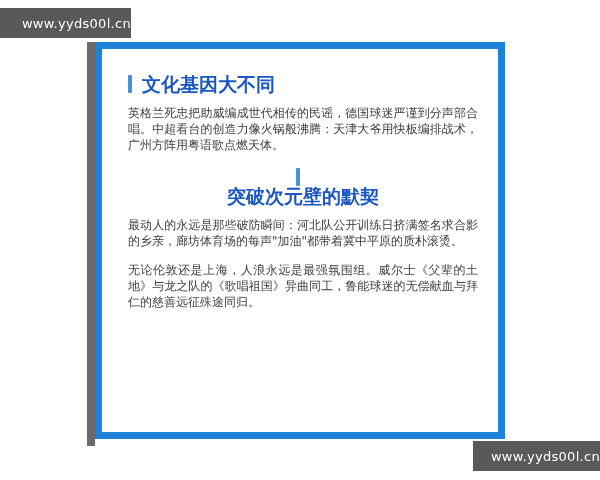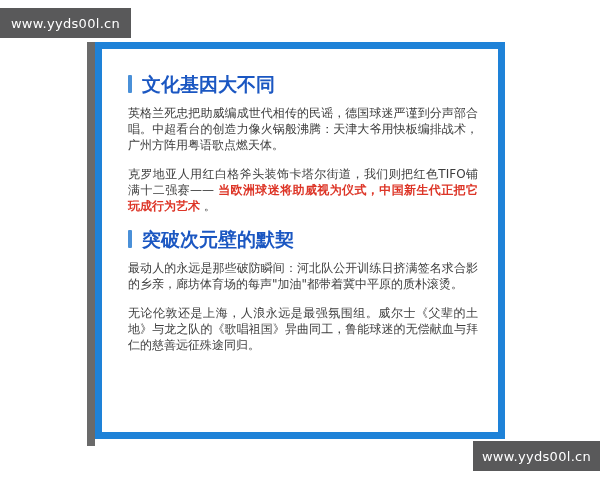--- a/index.html
+++ b/index.html
@@ -17,21 +17,21 @@
 
   
   .watermark {
     position: absolute;
     background: #59595a;
     color: #ffffff;
     font-size: 13px;
     letter-spacing: 0.3px;
     display: flex;
     align-items: center;
-    justify-content: center;
+    justify-content: flex-end;
     white-space: nowrap;
   }
   .wm-top    { left: 0;     top: 8px;   width: 131px; height: 30px; }
   .wm-bottom { left: 473px; top: 441px; width: 127px; height: 30px; }
 
   
   .left-shadow {
     position: absolute;
     left: 87px;
     top: 42px;
@@ -64,21 +64,21 @@
   }
   .sec-heading .bar {
     display: inline-block;
     width: 4px;
     height: 18px;
     background: #4a90d8;
     border-radius: 1px;
     margin-right: 10px;
     flex: 0 0 auto;
   }
-  .sec-heading.second { margin-top: 15px; }
+  .sec-heading.second { margin-top: 15px; flex-direction: column; }
 
   .card p {
     margin: 0 0 13px 0;
     font-size: 12px;
     line-height: 16px;
     color: #3d3d3d;
     text-align: justify;
   }
   .red {
     color: #dd3527;
@@ -98,21 +98,20 @@
 
   <h2 class="sec-heading">
     <span class="bar"></span>
     <span>文化基因大不同</span>
   </h2>
 
   <p>
     <span>英格兰死忠把助威编成世代相传的民谣，德国球迷严谨到分声部合唱。中超看台的创造力像火锅般沸腾：天津大爷用快板编排战术，广州方阵用粤语歌点燃天体。</span>
   </p>
 
-  <p><span>克罗地亚人用红白格斧头装饰卡塔尔街道，我们则把红色TIFO铺满十二强赛—— </span><span class="red">当欧洲球迷将助威视为仪式，中国新生代正把它玩成行为艺术</span><span> 。</span></p>
 
   <h2 class="sec-heading second">
     <span class="bar"></span>
     <span>突破次元壁的默契</span>
   </h2>
 
   <p>
     <span>最动人的永远是那些破防瞬间：河北队公开训练日挤满签名求合影的乡亲，廊坊体育场的每声"加油"都带着冀中平原的质朴滚烫。</span>
   </p>
 

